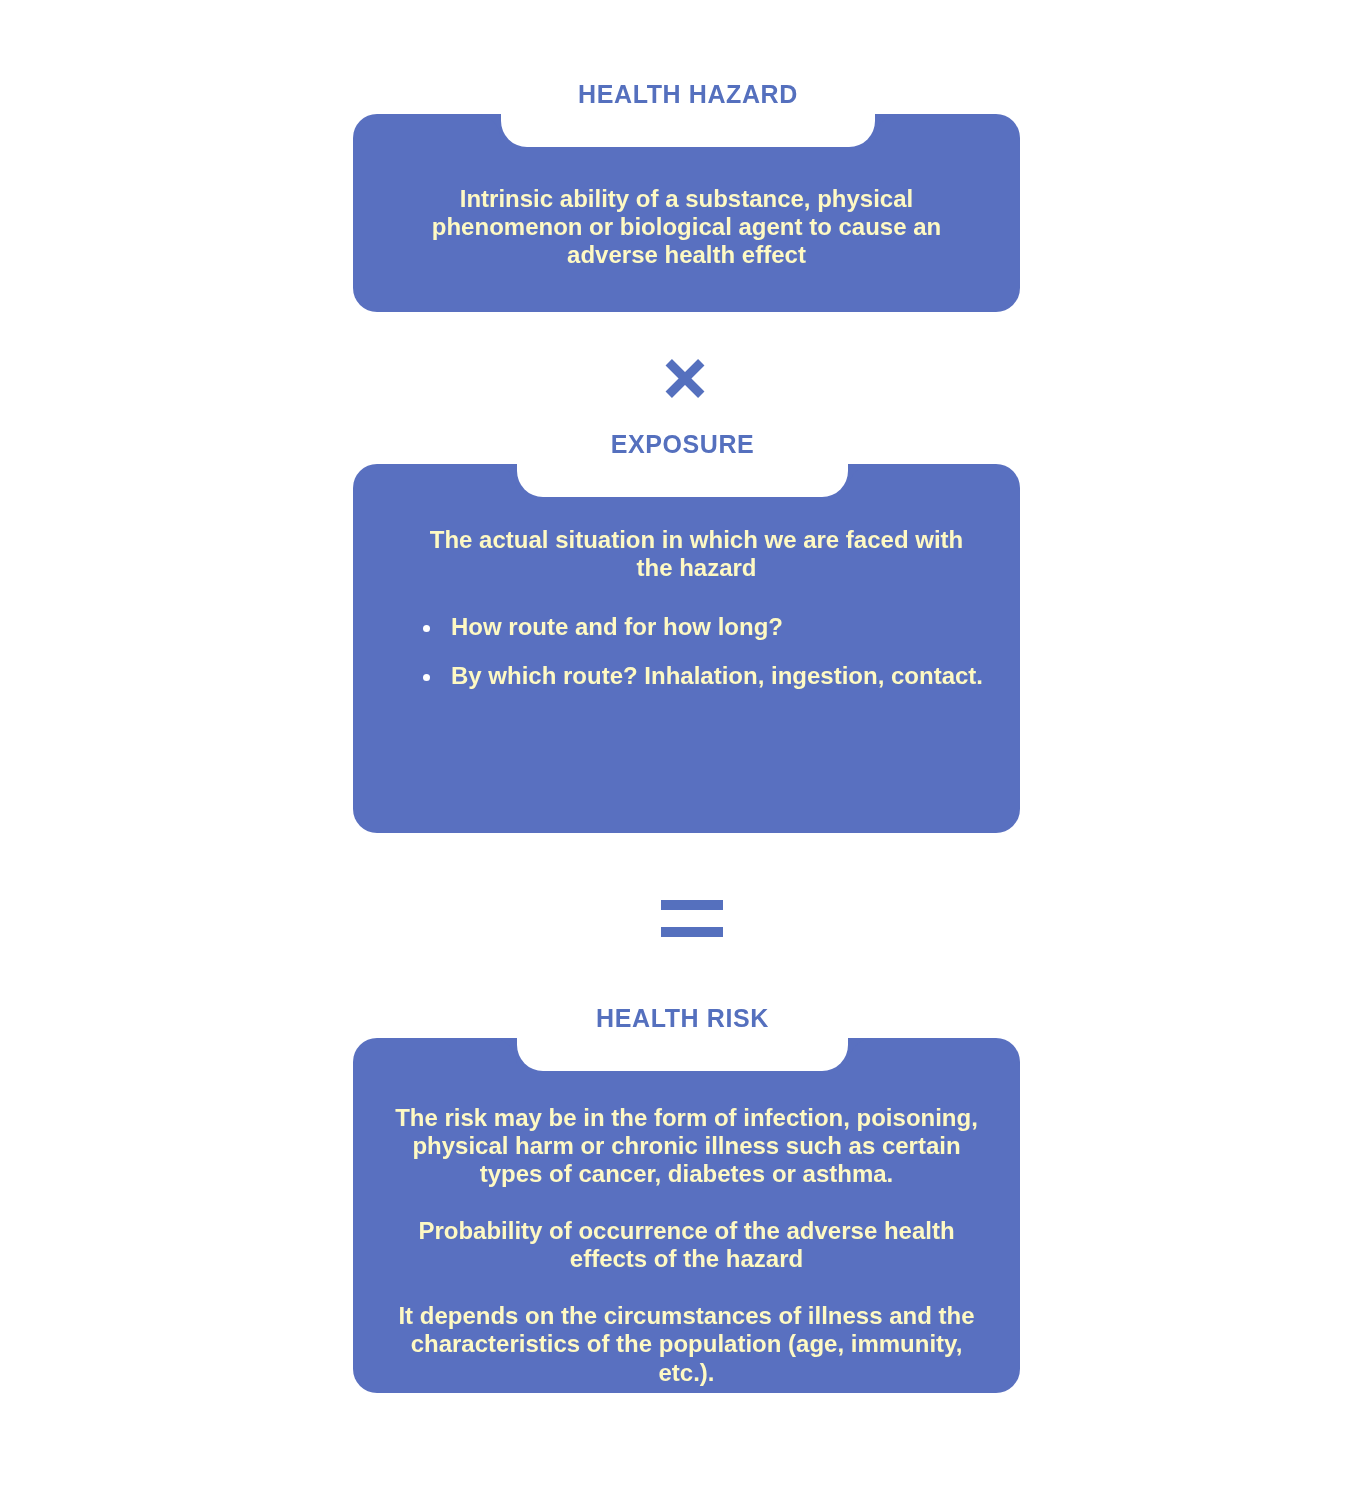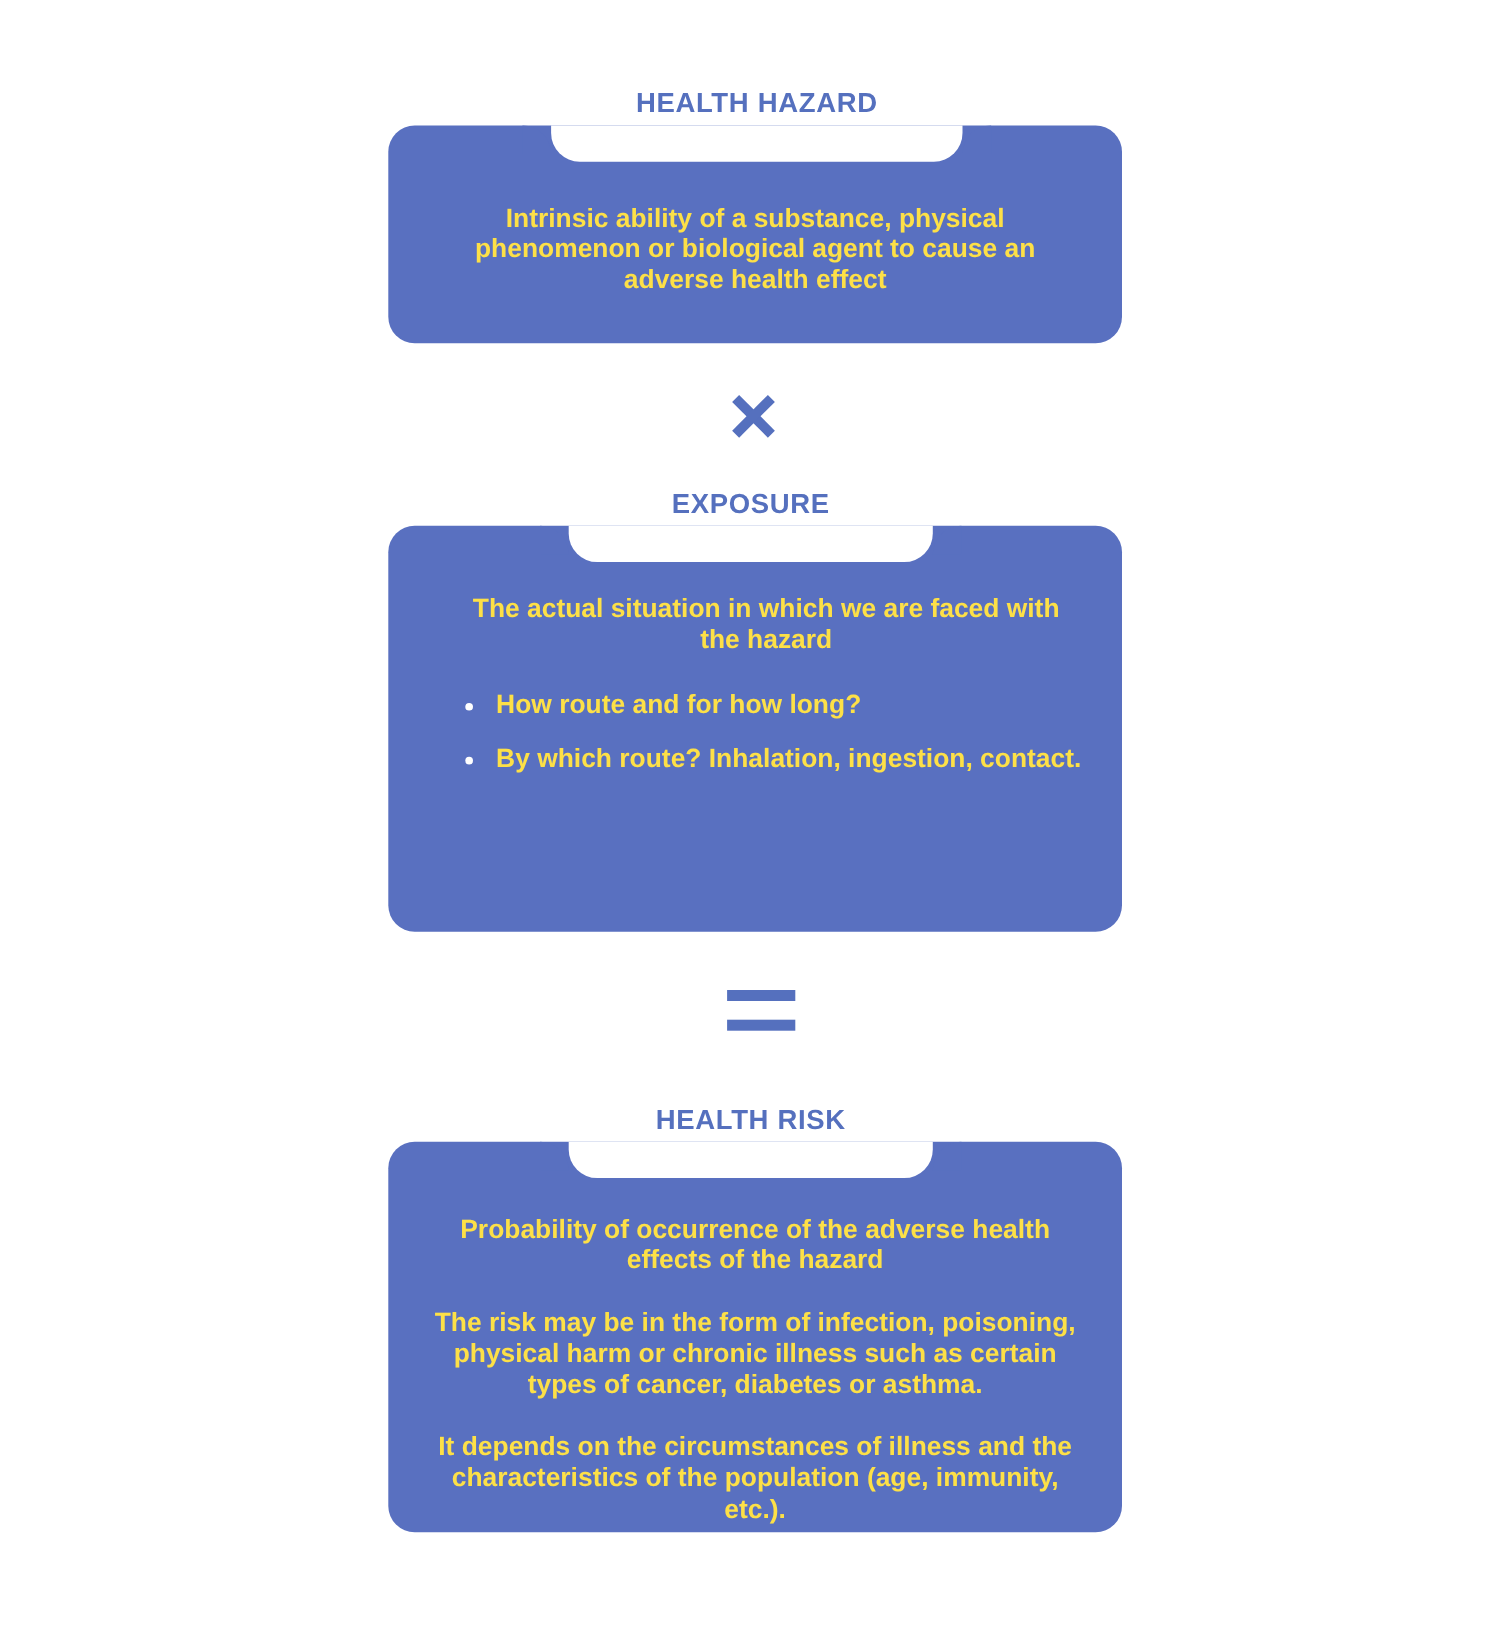--- a/index.html
+++ b/index.html
@@ -67,21 +67,21 @@
     text-align: center;
     color: #5570be;
     font-size: 25px;
     font-weight: bold;
     letter-spacing: 0.6px;
     white-space: nowrap;
   }
 
   .card-body {
     position: relative;
-    color: #fde047;
+    color: #fef9c3;
     text-align: center;
   }
 
   .para {
     font-size: 24px;
     font-weight: bold;
     line-height: 1.17;
     margin: 0;
     padding: 0 38px;
   }
@@ -94,21 +94,21 @@
   #card-hazard .notch {
     left: 148px;
     width: 374px;
   }
   #card-hazard .card-body {
     padding-top: 71px;
   }
 
   
   #card-exposure {
-    top: 478px;
+    top: 464px;
     height: 369px;
   }
   #card-exposure .notch {
     left: 164px;
     width: 331px;
   }
   #card-exposure .card-body {
     padding-top: 62px;
     margin-left: 20px;
   }
@@ -259,19 +259,19 @@
   <div class="op" id="op-equals">
     <span class="eqbar e1"></span>
     <span class="eqbar e2"></span>
   </div>
 
   <div class="card" id="card-risk">
     <div class="notch">
       <div class="card-title">HEALTH RISK</div>
     </div>
     <div class="card-body">
+      <p class="para">The risk may be in the form of infection, poisoning, physical harm or chronic illness such as certain types of cancer, diabetes or asthma.</p>
       <p class="para">Probability of occurrence of the adverse health effects of the hazard</p>
-      <p class="para">The risk may be in the form of infection, poisoning, physical harm or chronic illness such as certain types of cancer, diabetes or asthma.</p>
       <p class="para">It depends on the circumstances of illness and the characteristics of the population (age, immunity, etc.).</p>
     </div>
   </div>
 
 </div>
 
 </body></html>

